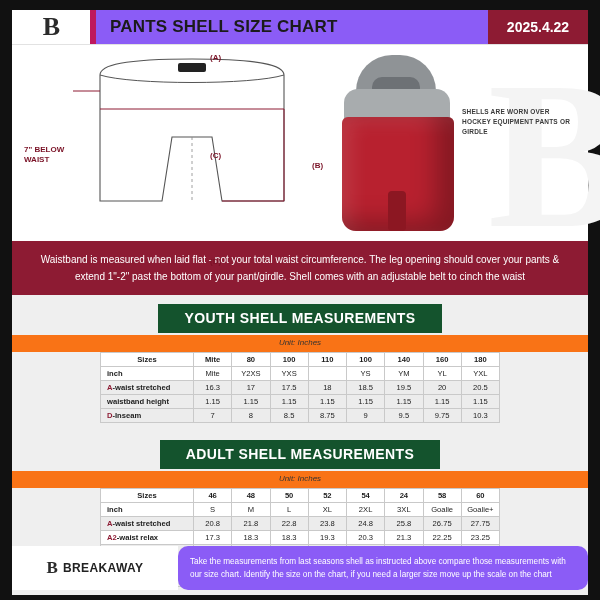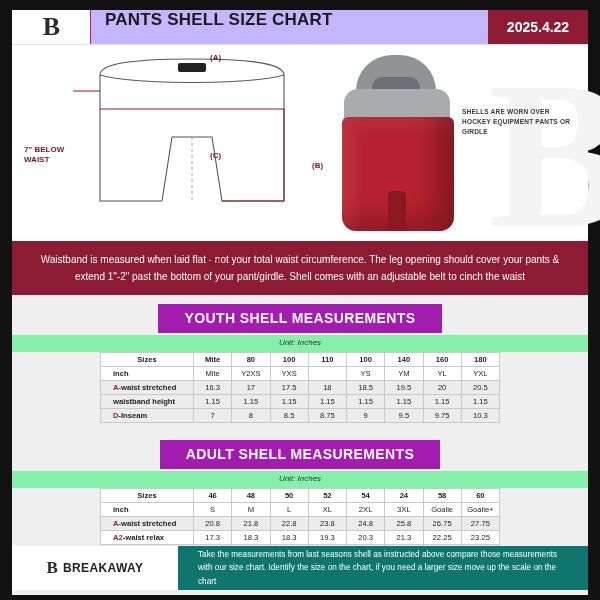--- a/index.html
+++ b/index.html
@@ -19,22 +19,22 @@
   }
   .logo-box{
     width:78px;display:flex;align-items:center;justify-content:center;
   }
   .logo-mark{
     font-family:"Liberation Serif", serif;
     font-size:26px;font-weight:bold;color:#2b2b2b;line-height:1;
     letter-spacing:-1px;
   }
   .title-box{
-    flex:1;background:#c4b5fd;display:flex;align-items:flex-start;
-    border-left:1px solid #be185d;padding-left:14px;
+    flex:1;background:#8b5cf6;display:flex;align-items:center;
+    border-left:6px solid #be185d;padding-left:14px;
   }
   .title-box h1{
     margin:0;font-size:17px;font-weight:bold;color:#1b1b1b;letter-spacing:.2px;
   }
   .date-box{
     width:100px;background:#8d1b33;color:#ffffff;display:flex;align-items:center;justify-content:center;
     font-size:14px;font-weight:bold;
   }
   
   .diagram{
@@ -78,58 +78,58 @@
     line-height:1.55;letter-spacing:.2px;z-index:3;font-weight:bold;
   }
   
   .note{
     background:#8d1b33;color:#ffffff;text-align:center;
     padding:11px 26px 10px;font-size:10px;line-height:1.65;
   }
   
   .banner-wrap{background:#efefef;padding:9px 0 2px;text-align:center;}
   .banner{
-    display:inline-block;background:#a21caf;color:#ffffff;
+    display:inline-block;background:#14532d;color:#ffffff;
     font-size:14px;font-weight:bold;letter-spacing:.4px;
     padding:6px 26px 7px;
   }
   .unit{
-    background:#86efac;text-align:center;font-size:8px;color:#333;
+    background:#f97316;text-align:center;font-size:8px;color:#333;
     padding:3px 0 5px;font-style:italic;
   }
   
   table{
     border-collapse:collapse;width:400px;margin:0 auto 0;background:#fff;
     table-layout:fixed;
   }
   th,td{
     border:1px solid #c9c9c9;font-size:7.6px;text-align:center;height:13px;
     color:#1c1c1c;padding:0;
   }
   th{background:#ffffff;font-weight:bold;}
   td.rowhead{
-    text-align:left;padding-left:12px;font-weight:bold;width:92px;
+    text-align:left;padding-left:6px;font-weight:bold;width:92px;
   }
   td.rowhead span.red{color:#8d1b33;}
   tr.gray td{background:#ececec;}
   .tbl-pad{background:#efefef;padding:0 0 8px;}
   
   .footer{
     position:absolute;left:0;bottom:0;width:576px;height:44px;display:flex;
   }
   .footer-left{
     width:166px;background:#ffffff;display:flex;align-items:center;justify-content:center;gap:5px;
   }
   .footer-logo{
     font-family:"Liberation Serif",serif;font-size:17px;font-weight:bold;color:#2b2b2b;
   }
   .footer-brand{font-size:12px;font-weight:bold;color:#222;letter-spacing:.4px;}
   .footer-right{
-    flex:1;background:#0f766e;color:#fff;display:flex;align-items:center;
-    padding:0 20px;font-size:8.2px;line-height:1.6;
+    flex:1;background:#8b5cf6;color:#fff;display:flex;align-items:center;
+    padding:0 12px;font-size:8.2px;line-height:1.6;border-radius:10px;
   }
 </style>
 </head>
 <body>
 
 <div class="page">
 
   <div class="header">
     <div class="logo-box">
       <span class="logo-mark">B</span>

